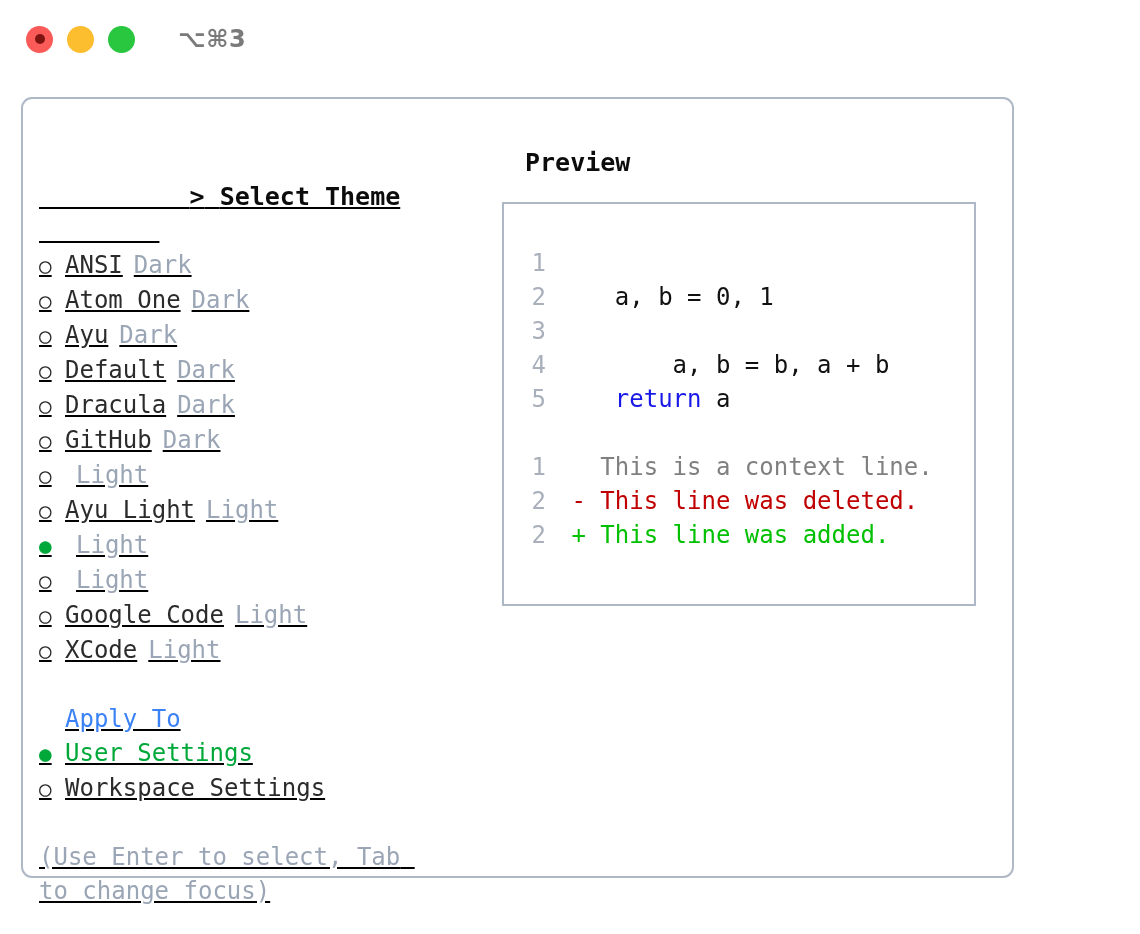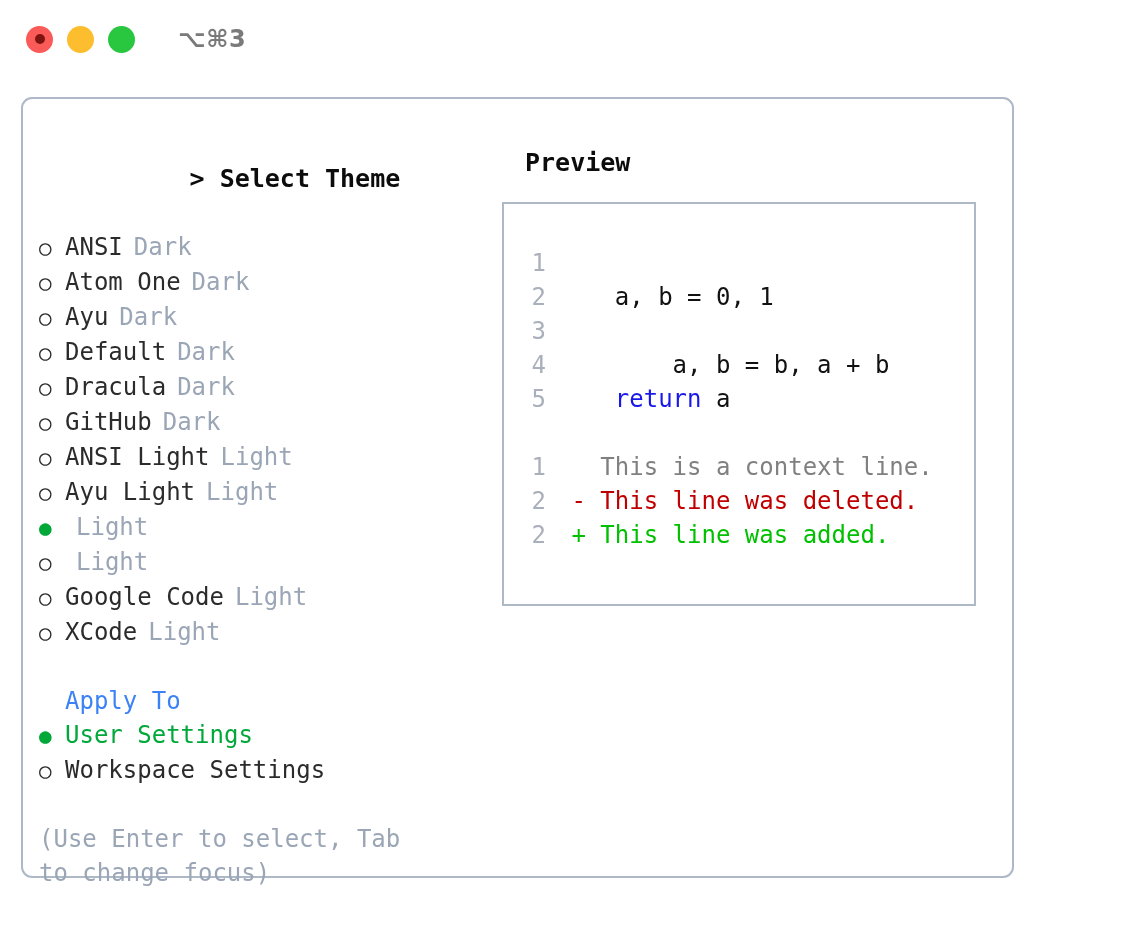--- a/index.html
+++ b/index.html
@@ -86,22 +86,23 @@
     position: absolute;
     left: 0; top: 0;
     width: 100%;
     height: 100%;
   }
 
   
   .left-col {
     position: absolute;
     left: 16px;
-    top: 29px;
+    top: 47px;
     width: 440px;
+    text-decoration: underline;
   }
 
   .list-head {
     font-size: 25px;
     font-weight: bold;
     color: #0c0c0c;
     line-height: 34px;
     white-space: pre;
   }
 
@@ -217,21 +218,21 @@
           <span>&gt;</span><span> </span><span>Select Theme</span>
         </div>
 
         <div id="theme-items">
             <div class="opt"><span class="marker">○</span><span class="name">ANSI</span><span class="badge">Dark</span></div>
             <div class="opt"><span class="marker">○</span><span class="name">Atom One</span><span class="badge">Dark</span></div>
             <div class="opt"><span class="marker">○</span><span class="name">Ayu</span><span class="badge">Dark</span></div>
             <div class="opt"><span class="marker">○</span><span class="name">Default</span><span class="badge">Dark</span></div>
             <div class="opt"><span class="marker">○</span><span class="name">Dracula</span><span class="badge">Dark</span></div>
             <div class="opt"><span class="marker">○</span><span class="name">GitHub</span><span class="badge">Dark</span></div>
-            <div class="opt"><span class="marker">○</span><span class="name">ANSI Light</span><span class="badge">Light</span></div>
+            <div class="opt"><span class="marker">○</span><span class="badge">Light</span></div>
             <div class="opt"><span class="marker">○</span><span class="name">Ayu Light</span><span class="badge">Light</span></div>
             <div class="opt selected"><span class="marker">●</span><span class="badge">Light</span></div>
             <div class="opt"><span class="marker">○</span><span class="badge">Light</span></div>
             <div class="opt"><span class="marker">○</span><span class="name">Google Code</span><span class="badge">Light</span></div>
             <div class="opt"><span class="marker">○</span><span class="name">XCode</span><span class="badge">Light</span></div>
           </div>
 
         <div class="spacer-lg"></div>
 
         <div class="section-head">Apply To</div>

